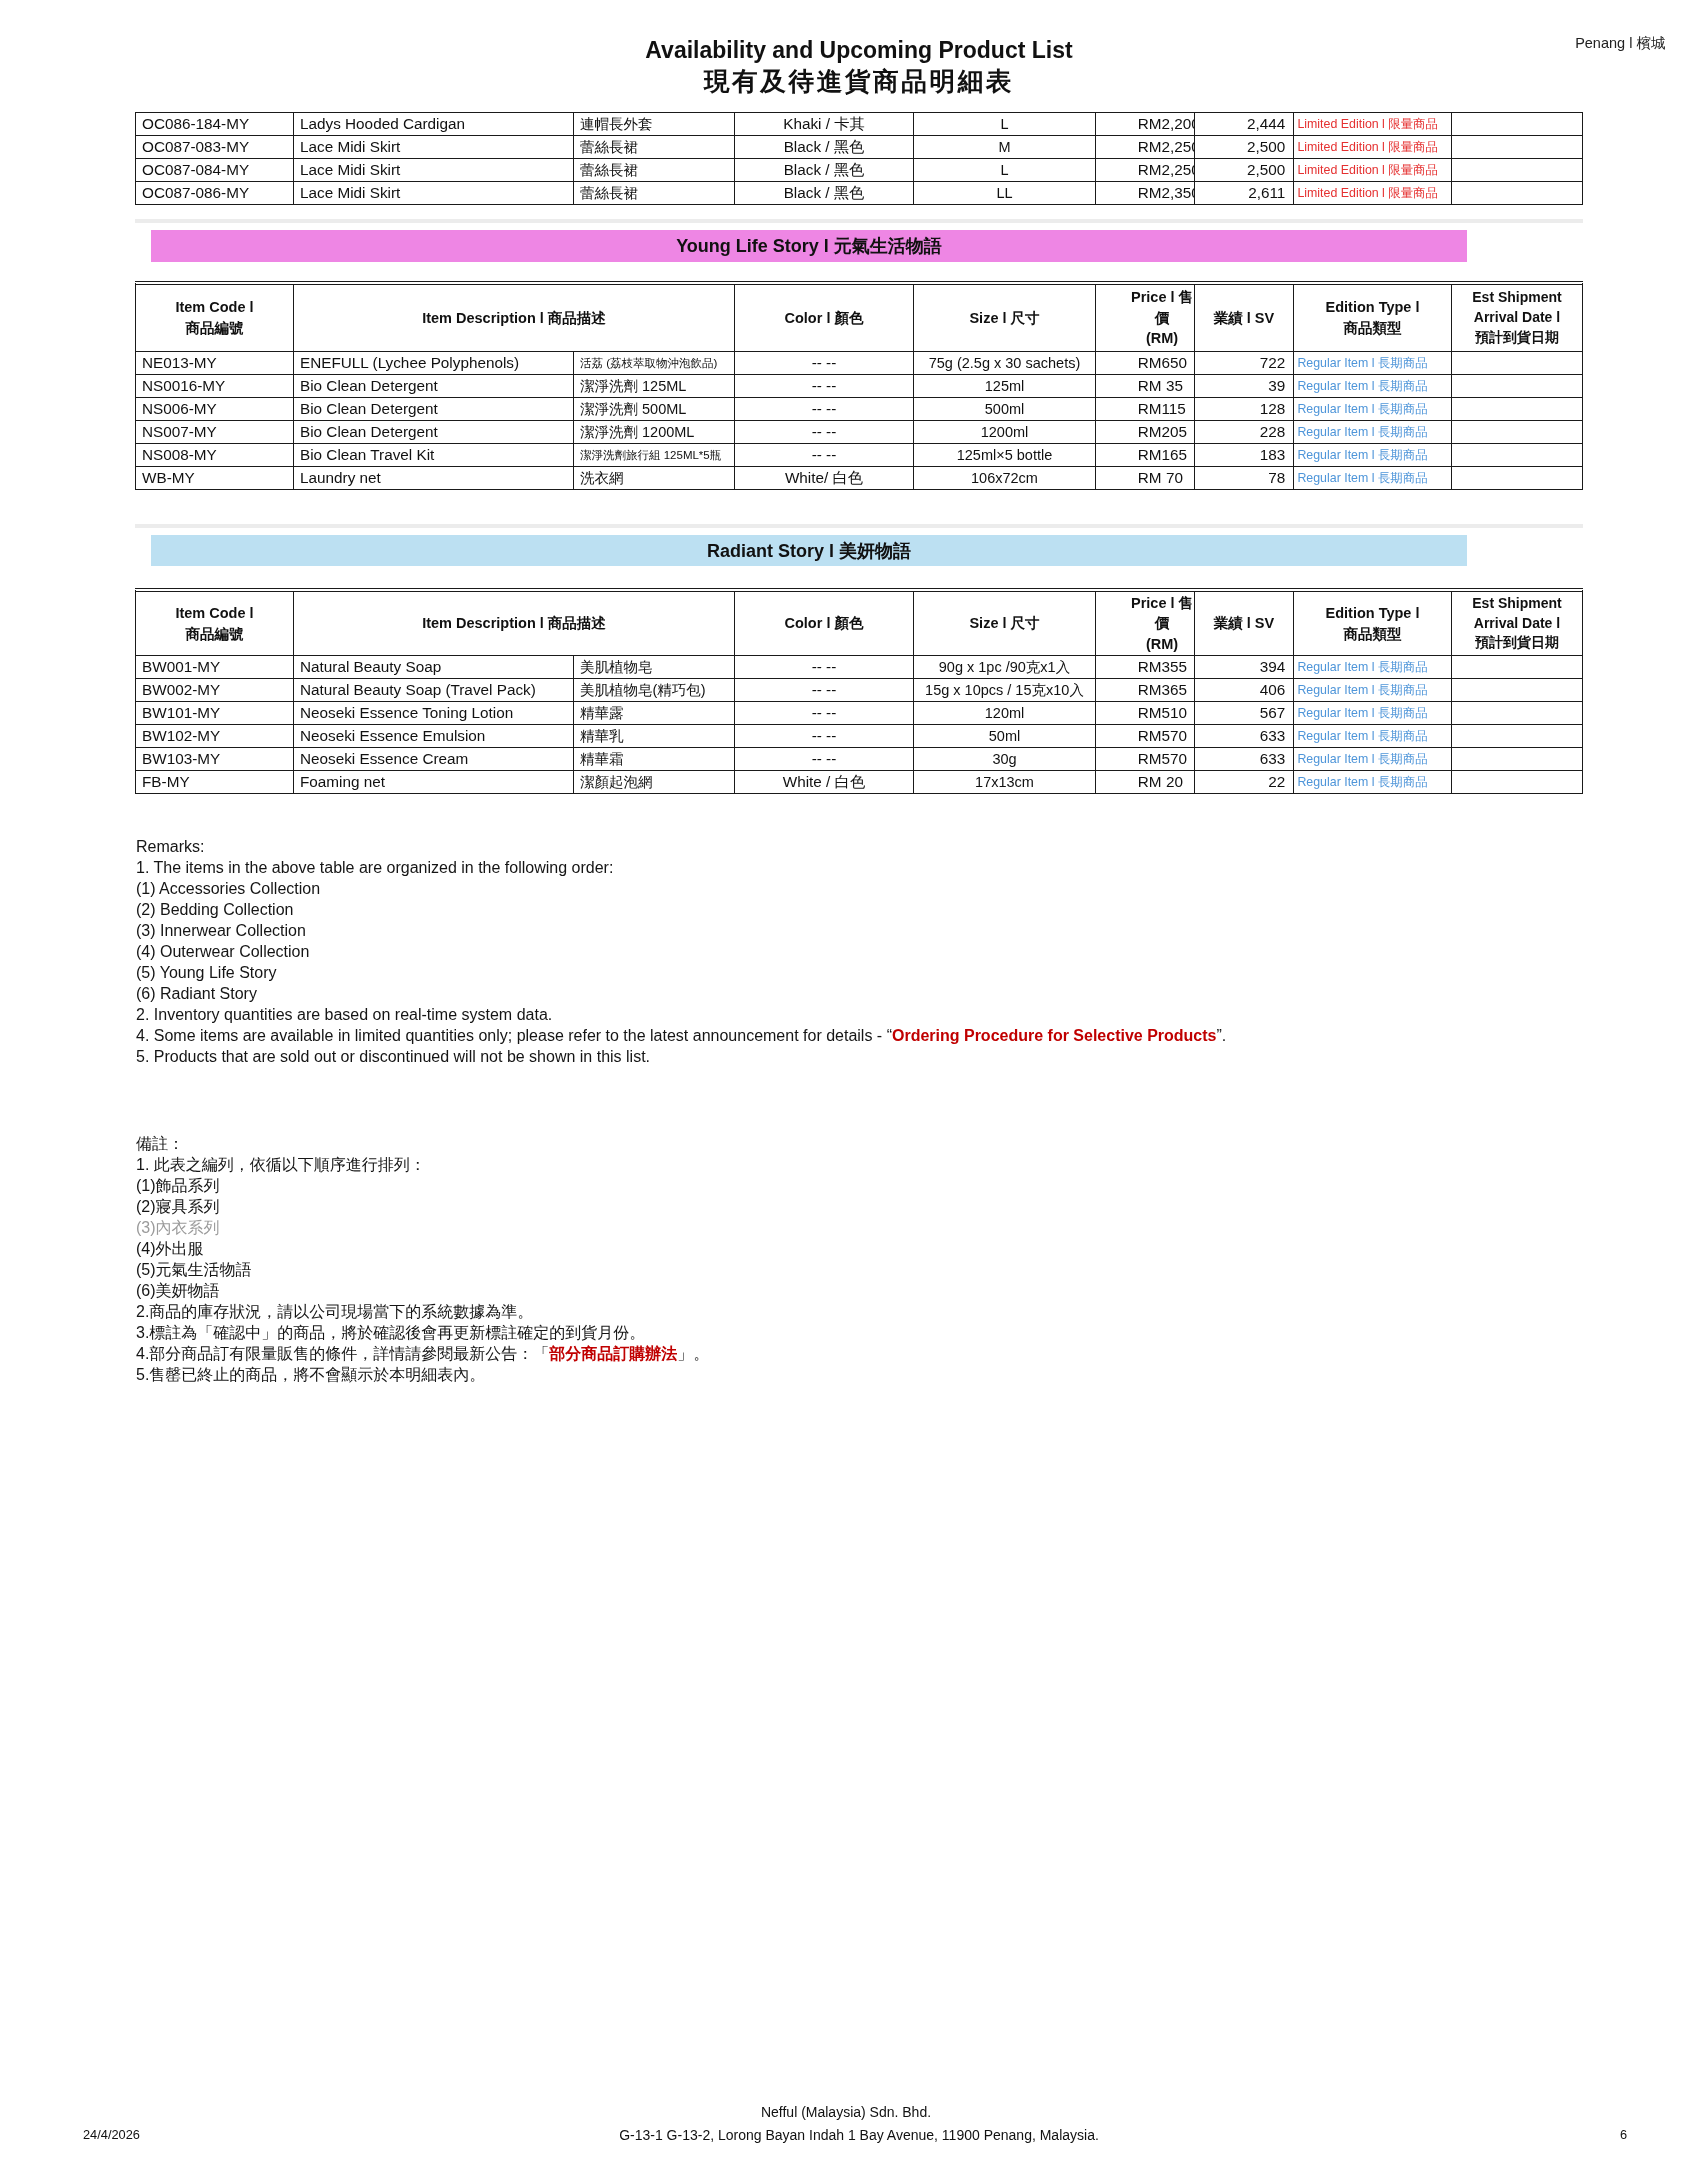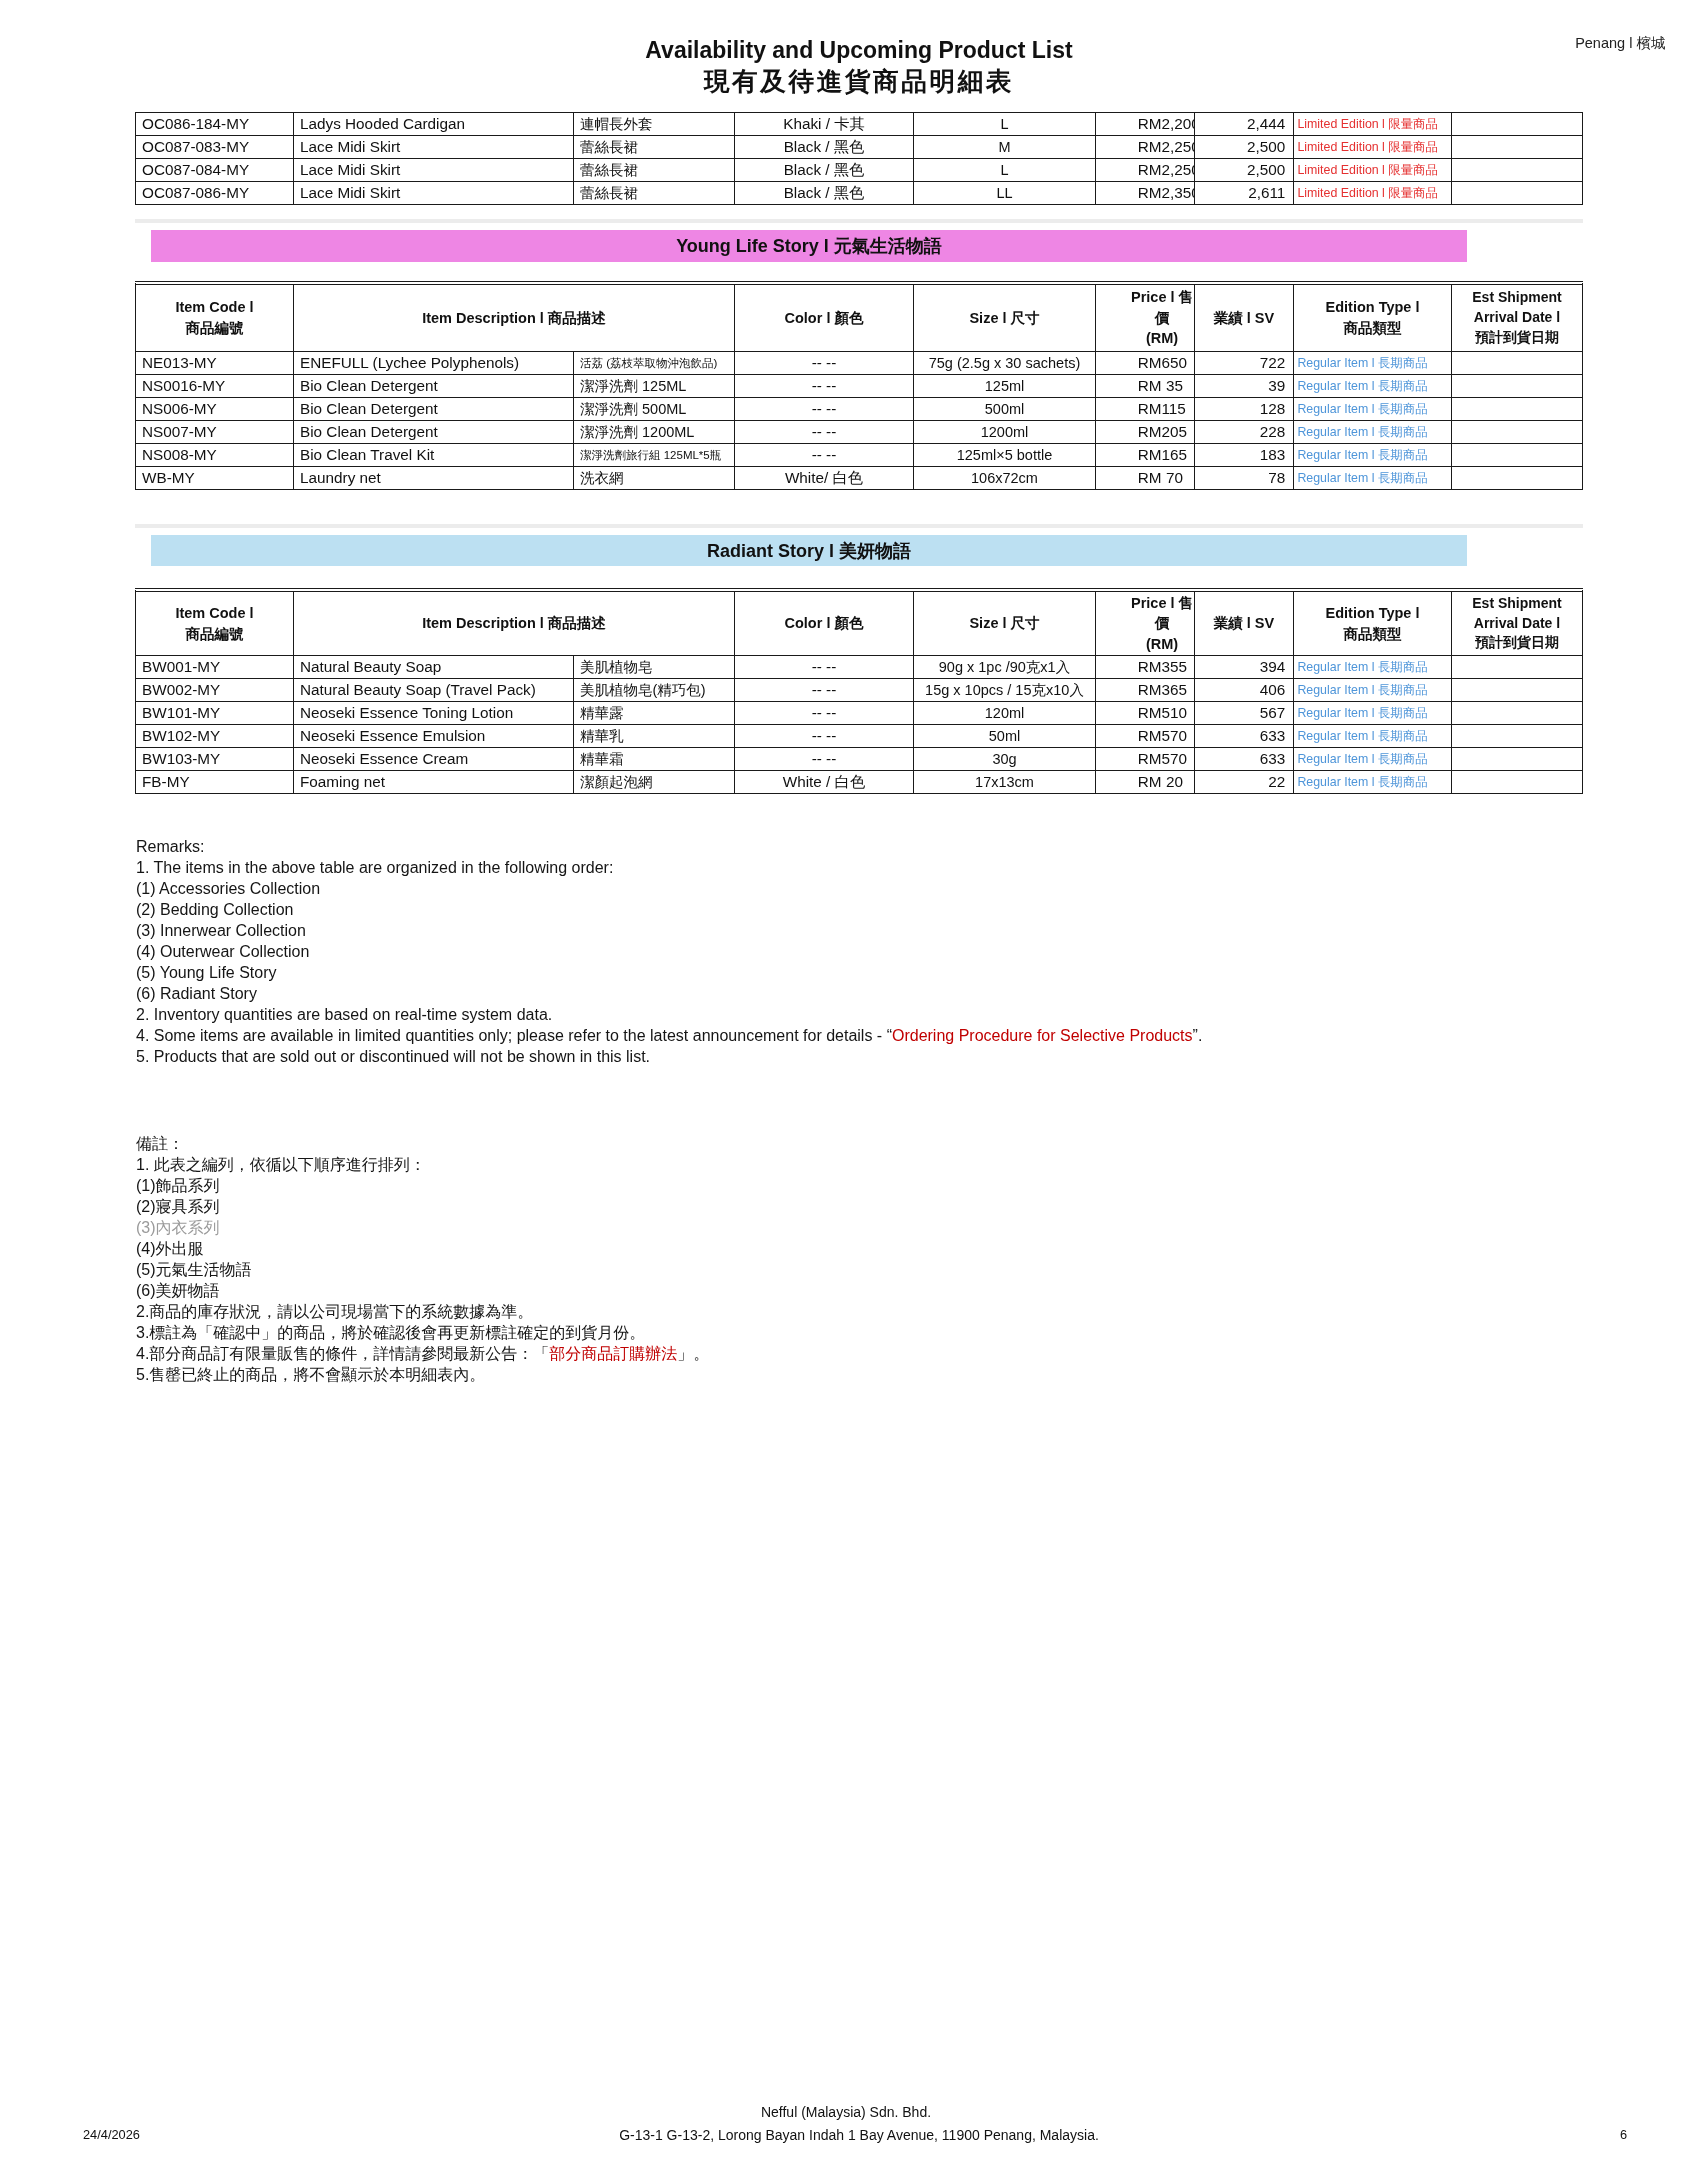--- a/index.html
+++ b/index.html
@@ -44,21 +44,21 @@
   .c-edition.limited{color:var(--red);}
   .c-edition.regular{color:var(--blue-text);}
   .row.hdr .cell{justify-content:center;text-align:center;font-weight:bold;font-size:14.5px;
                  white-space:pre-line;line-height:1.42;padding:0;}
   .row.hdr .c-est-h{font-size:14px;}
   .span2{grid-column:span 2;}
 
   .remarks{position:absolute;left:136px;font-size:16px;line-height:21px;color:#151515;}
   #remarks-en{top:836px;width:1329px;}
   #remarks-cn{top:1133px;width:1329px;line-height:21px;}
-  .remarks .red{color:var(--remark-red);font-weight:normal;}
+  .remarks .red{color:var(--remark-red);font-weight:bold;}
   .remarks .muted{color:#9a9a9a;}
 
   .footer-company{position:absolute;top:2104px;left:122px;width:1448px;text-align:center;font-size:14px;}
   .footer-address{position:absolute;top:2127px;left:135px;width:1448px;text-align:center;font-size:14px;}
   .footer-date{position:absolute;top:2127px;left:83px;font-size:12.8px;}
   .footer-page{position:absolute;top:2127px;right:58px;font-size:12.8px;}
 </style>
 </head>
 <body>
 

